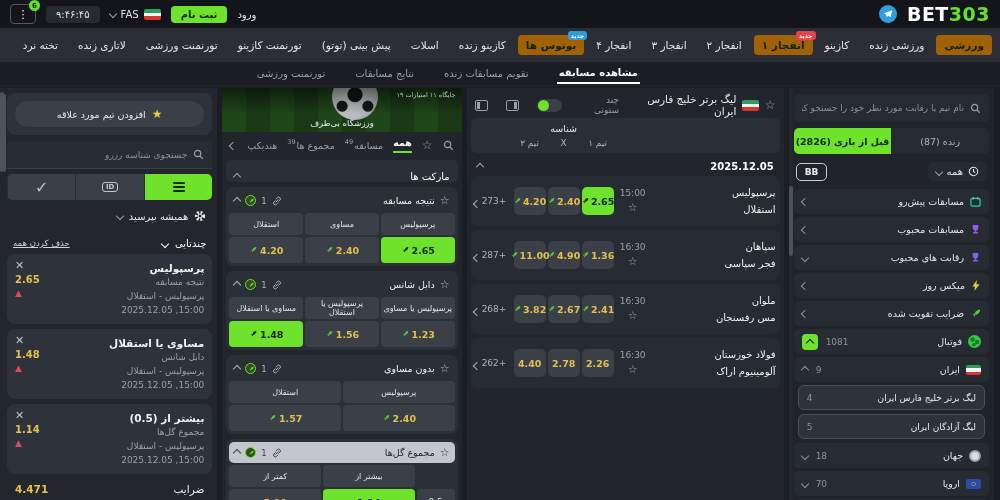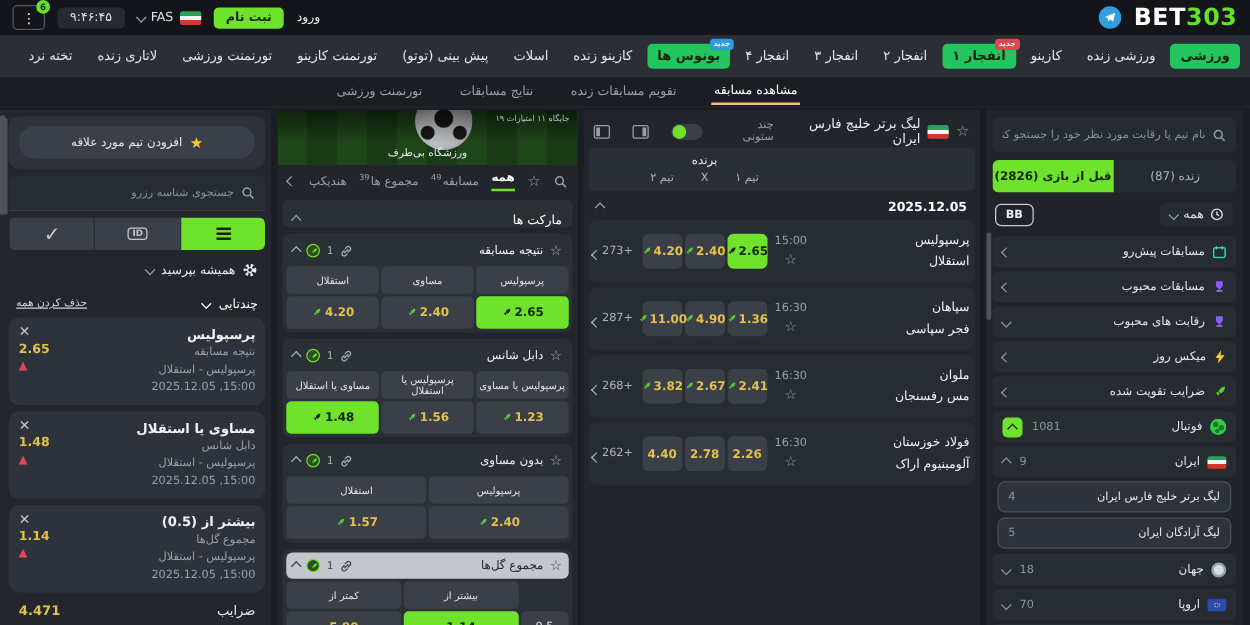--- a/index.html
+++ b/index.html
@@ -24,28 +24,28 @@
   .register{background:#6fe22b;color:#11230a;font-size:10px;font-weight:bold;padding:3px 10px;border-radius:4px;cursor:pointer}
   .lang{display:flex;align-items:center;gap:5px;font-size:10px;color:#dfe2e6}
   .flag{width:17px;height:11px;border-radius:2px;display:inline-block;background:linear-gradient(#2aa05a 33%,#f2f4f6 33% 66%,#d8372f 66%)}
   .clock-box{background:#262a31;border-radius:4px;padding:3px 10px;font-size:10px;color:#dfe2e6}
   .menu-btn{position:relative;width:26px;height:20px;border:1px solid #56585e;border-radius:4px;display:flex;align-items:center;justify-content:center;color:#fff;font-size:11px;cursor:pointer}
   .menu-badge{position:absolute;top:-5px;right:-5px;background:#62e22a;color:#10230a;font-size:7px;font-weight:bold;width:11px;height:11px;border-radius:50%;display:flex;align-items:center;justify-content:center}
 
   
   .nav{height:34px;background:#2b2e35;display:flex;align-items:center;gap:4px;padding:0 8px;font-size:10.5px;white-space:nowrap;overflow:hidden}
   .nav-item{padding:4px 8px;border-radius:4px;color:#e3e5e9;cursor:pointer;position:relative}
-  .nav-item.green{background:#22c55e;color:#11230a;font-weight:bold}
+  .nav-item.green{background:#a16207;color:#11230a;font-weight:bold}
   .nav-badge{position:absolute;top:-4px;right:-3px;font-size:6px;padding:1px 3px;border-radius:3px;color:#fff;font-weight:bold}
   .nav-badge.red{background:#e2454f}.nav-badge.blue{background:#2d9cdb}
 
   
   .subnav{height:24px;display:flex;align-items:center;gap:26px;padding:0 360px 0 0;font-size:10px;color:#9aa0a9;background:#1a1d23;border-bottom:1px solid #23262d}
   .subnav-item{cursor:pointer;padding:4px 2px}
-  .subnav-item.active{color:#fff;font-weight:normal;border-bottom:2px solid #fdba74}
+  .subnav-item.active{color:#fff;font-weight:bold;border-bottom:2px solid #ffffff}
 
   
   .main{position:absolute;top:88px;bottom:0;right:0;left:0;display:flex;gap:5px;padding:0 6px 0 2px}
   .rsb{width:206px;background:#20232a;position:relative;padding:6px 5px 0 5px;overflow:hidden}
   .cpanel{width:318px;background:#22252b;overflow:hidden;padding:4px;position:relative}
   .mpanel{width:240px;background:#22252b;overflow:hidden;padding:0 0 4px 0;position:relative}
   .lsb{width:216px;background:#23262d;overflow:hidden;position:relative;padding:5px}
 
   
   .search-row{display:flex;align-items:center;background:#262a31;border-radius:5px;height:28px;padding:0 8px;gap:6px}
@@ -353,21 +353,21 @@
           <span>چند ستونی</span>
           <span class="toggle"></span>
           <span class="view-ic a"></span>
           <span class="view-ic b"></span>
         </span>
       </div>
 
       <div class="c-subhead crow-grid">
         <span></span>
           <span></span>
-        <span class="winner">برنده</span>
+        <span class="winner">شناسه</span>
           <span></span>
         <span></span>
           <span></span>
         <span class="lbl" style="grid-column:3">تیم ۱</span>
         <span class="lbl">X</span>
         <span class="lbl">تیم ۲</span>
       </div>
 
       <div class="date-row">
         <span style="direction:ltr">2025.12.05</span>

